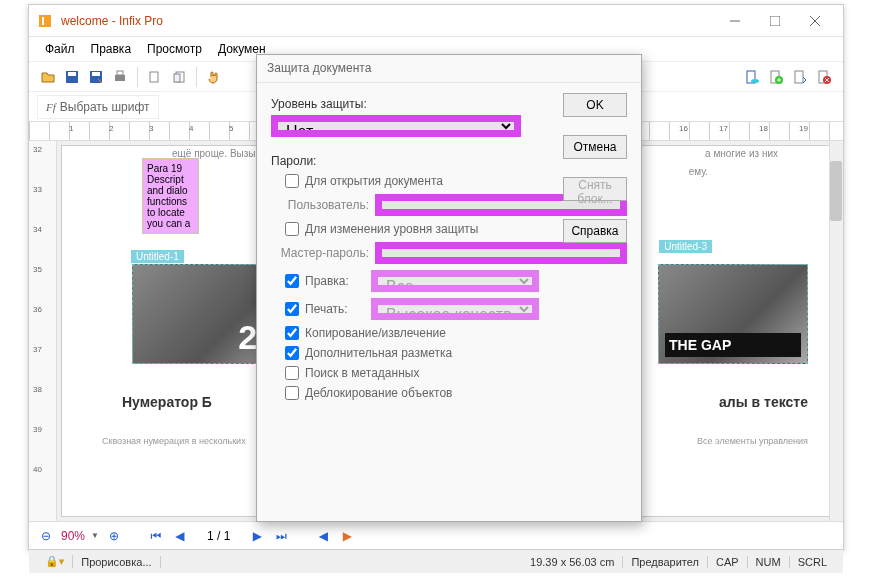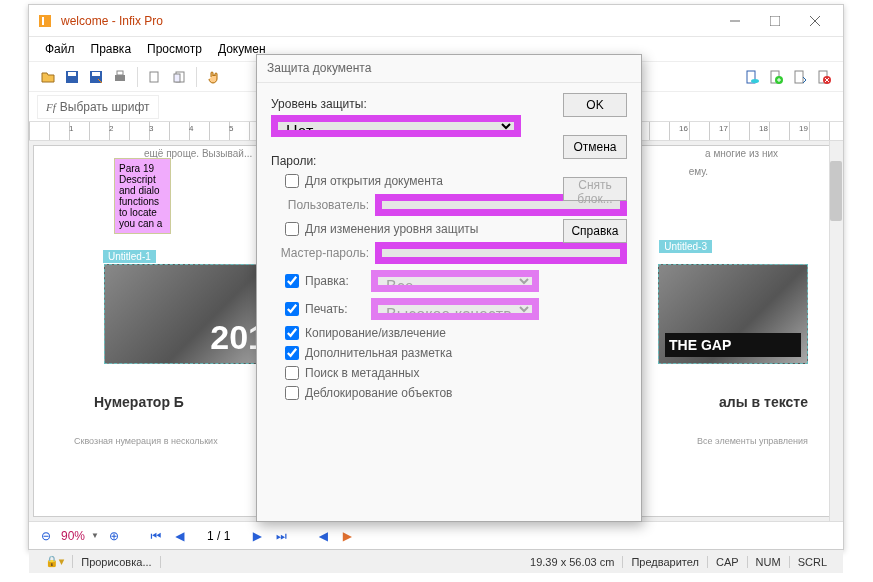--- a/index.html
+++ b/index.html
@@ -175,20 +175,31 @@
     <span style="left:120px">3</span>
     <span style="left:160px">4</span>
     <span style="left:200px">5</span>
     <span style="left:650px">16</span>
     <span style="left:690px">17</span>
     <span style="left:730px">18</span>
     <span style="left:770px">19</span>
   </div>
 
   <div class="docarea">
+    <div class="vruler">
+      <span style="top:4px">32</span>
+      <span style="top:44px">33</span>
+      <span style="top:84px">34</span>
+      <span style="top:124px">35</span>
+      <span style="top:164px">36</span>
+      <span style="top:204px">37</span>
+      <span style="top:244px">38</span>
+      <span style="top:284px">39</span>
+      <span style="top:324px">40</span>
+    </div>
     <div class="page">
       <div style="position:absolute;left:110px;top:2px;color:#888;font-size:10px">ещё проще. Вызывай...</div>
       <div style="position:absolute;right:60px;top:2px;color:#888;font-size:10px">а многие из них</div>
       <div style="position:absolute;right:130px;top:20px;color:#888;font-size:10px">ему.</div>
       <div class="yellow-box" style="white-space:pre-line">Para 19
 Descript
 and dialo
 functions
 to locate
 you can a</div>

